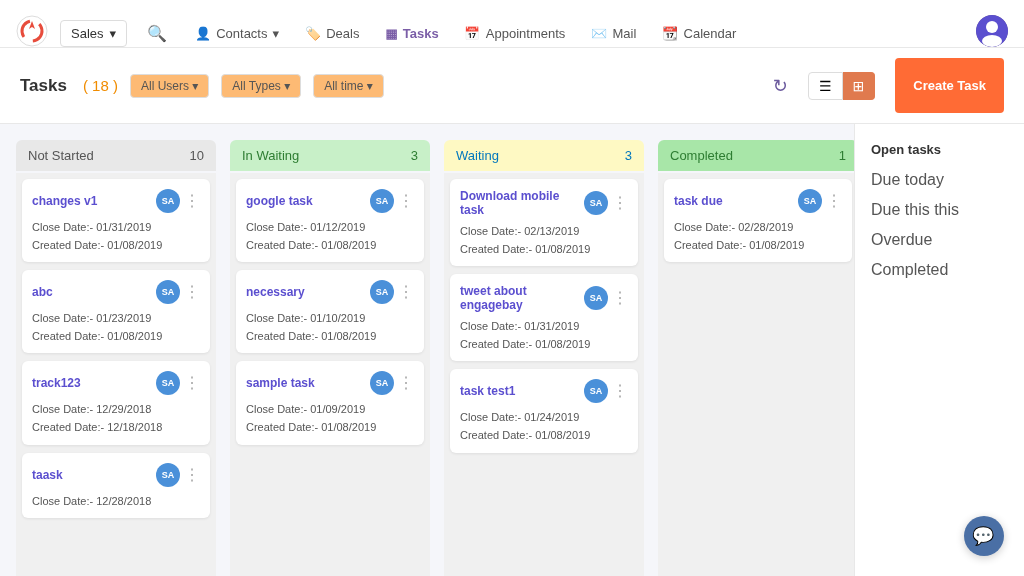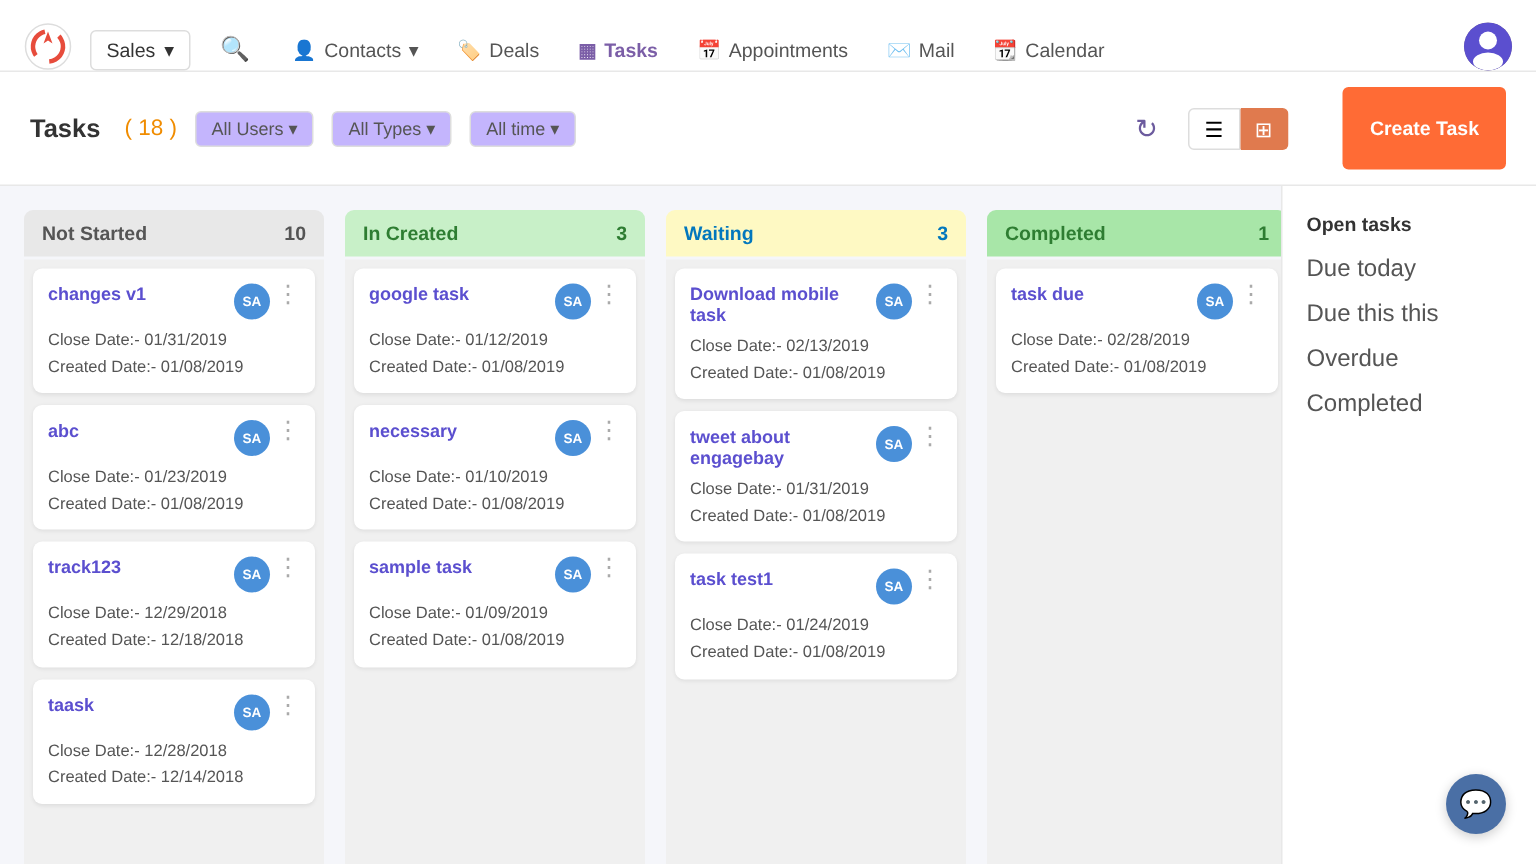--- a/index.html
+++ b/index.html
@@ -36,65 +36,65 @@
     .subheader {
       background: #fff;
       padding: 10px 20px;
       display: flex; align-items: center; gap: 12px;
       border-bottom: 1px solid #e8e8e8;
     }
     .page-title { font-size: 17px; font-weight: 600; color: #333; }
     .task-count { color: #f08c00; font-size: 15px; margin-left: 4px; }
     .filter-btn {
       border: 1px solid #ddd; border-radius: 4px; padding: 4px 10px;
-      cursor: pointer; color: #555; font-size: 12px; background: #c4b5fd;
+      cursor: pointer; color: #555; font-size: 12px; background: #fdba74;
       display: flex; align-items: center; gap: 4px;
     }
     .spacer { flex: 1; }
     .refresh-btn { color: #6c5b9e; font-size: 18px; cursor: pointer; margin-right: 8px; }
     .view-list-btn, .view-grid-btn {
       border: 1px solid #ddd; padding: 5px 10px; cursor: pointer; background: #fff;
       font-size: 14px;
     }
     .view-list-btn { border-radius: 4px 0 0 4px; }
     .view-grid-btn { border-radius: 0 4px 4px 0; border-left: none; background: #e07a4e; color: #fff; border-color: #e07a4e; }
     .create-task-btn {
       background: #ff6b35; color: #fff; border: none; border-radius: 4px;
       padding: 20px 18px; cursor: pointer; font-size: 13px; font-weight: 600;
-      margin-left: 24px;
+      margin-left: 8px;
     }
 
     
     .main-layout { display: flex; height: calc(576px - 48px - 52px); overflow: hidden; }
 
     
     .kanban-area { flex: 1; overflow-x: auto; overflow-y: hidden; padding: 16px 16px 0 16px; display: flex; gap: 14px; }
 
     
     .kanban-col { min-width: 200px; width: 200px; display: flex; flex-direction: column; }
     .col-header {
       display: flex; align-items: center; justify-content: space-between;
-      padding: 8px 12px; border-radius: 6px 6px 0 0; font-weight: 700; font-size: 13px;
+      padding: 8px 12px; border-radius: 6px 6px 0 0; font-weight: 400; font-size: 13px;
       margin-bottom: 2px;
     }
     .col-header.not-started { background: #e8e8e8; color: #555; }
     .col-header.in-progress { background: #c8f0c8; color: #2e7d32; }
     .col-header.waiting { background: #fef9c3; color: #0277bd; text-align: center; }
     .col-header.completed { background: #a8e6a8; color: #2e7d32; }
 
     .col-body { flex: 1; overflow-y: auto; background: #f0f0f0; border-radius: 0 0 6px 6px; padding: 6px; display: flex; flex-direction: column; gap: 8px; }
     .col-body::-webkit-scrollbar { width: 4px; }
     .col-body::-webkit-scrollbar-thumb { background: #ccc; border-radius: 2px; }
 
     
     .task-card {
       background: #fff; border-radius: 6px; padding: 10px 10px 8px 10px;
       box-shadow: 0 1px 3px rgba(0,0,0,0.08);
     }
-    .card-top { display: flex; align-items: flex-start; justify-content: space-between; margin-bottom: 6px; }
+    .card-top { display: flex; align-items: center; justify-content: space-between; margin-bottom: 6px; }
     .card-title { color: #5b4fcf; font-size: 12px; font-weight: 600; cursor: pointer; flex: 1; }
     .card-avatar {
       width: 24px; height: 24px; border-radius: 50%; background: #4a90d9;
       color: #fff; font-size: 9px; font-weight: 700; display: flex; align-items: center; justify-content: center;
       flex-shrink: 0; margin-left: 16px;
     }
     .card-menu { color: #aaa; cursor: pointer; font-size: 16px; margin-left: 4px; line-height: 1; }
     .card-date { font-size: 11px; color: #555; line-height: 1.6; }
 
     
@@ -232,27 +232,26 @@
         <div class="card-date">Close Date:- 12/29/2018</div>
         <div class="card-date">Created Date:- 12/18/2018</div>
       </div>
           <div class="task-card">
         <div class="card-top">
           <span class="card-title">taask</span>
           <div class="card-avatar">SA</div>
           <span class="card-menu">⋮</span>
         </div>
         <div class="card-date">Close Date:- 12/28/2018</div>
-        <div class="card-date">Created Date:- 12/14/2018</div>
       </div>
         </div>
       </div>
       <div class="kanban-col">
         <div class="col-header in-progress">
-          <span>In Created</span>
+          <span>In Waiting</span>
           <span>3</span>
         </div>
         <div class="col-body">
           <div class="task-card">
         <div class="card-top">
           <span class="card-title">google task</span>
           <div class="card-avatar">SA</div>
           <span class="card-menu">⋮</span>
         </div>
         <div class="card-date">Close Date:- 01/12/2019</div>

